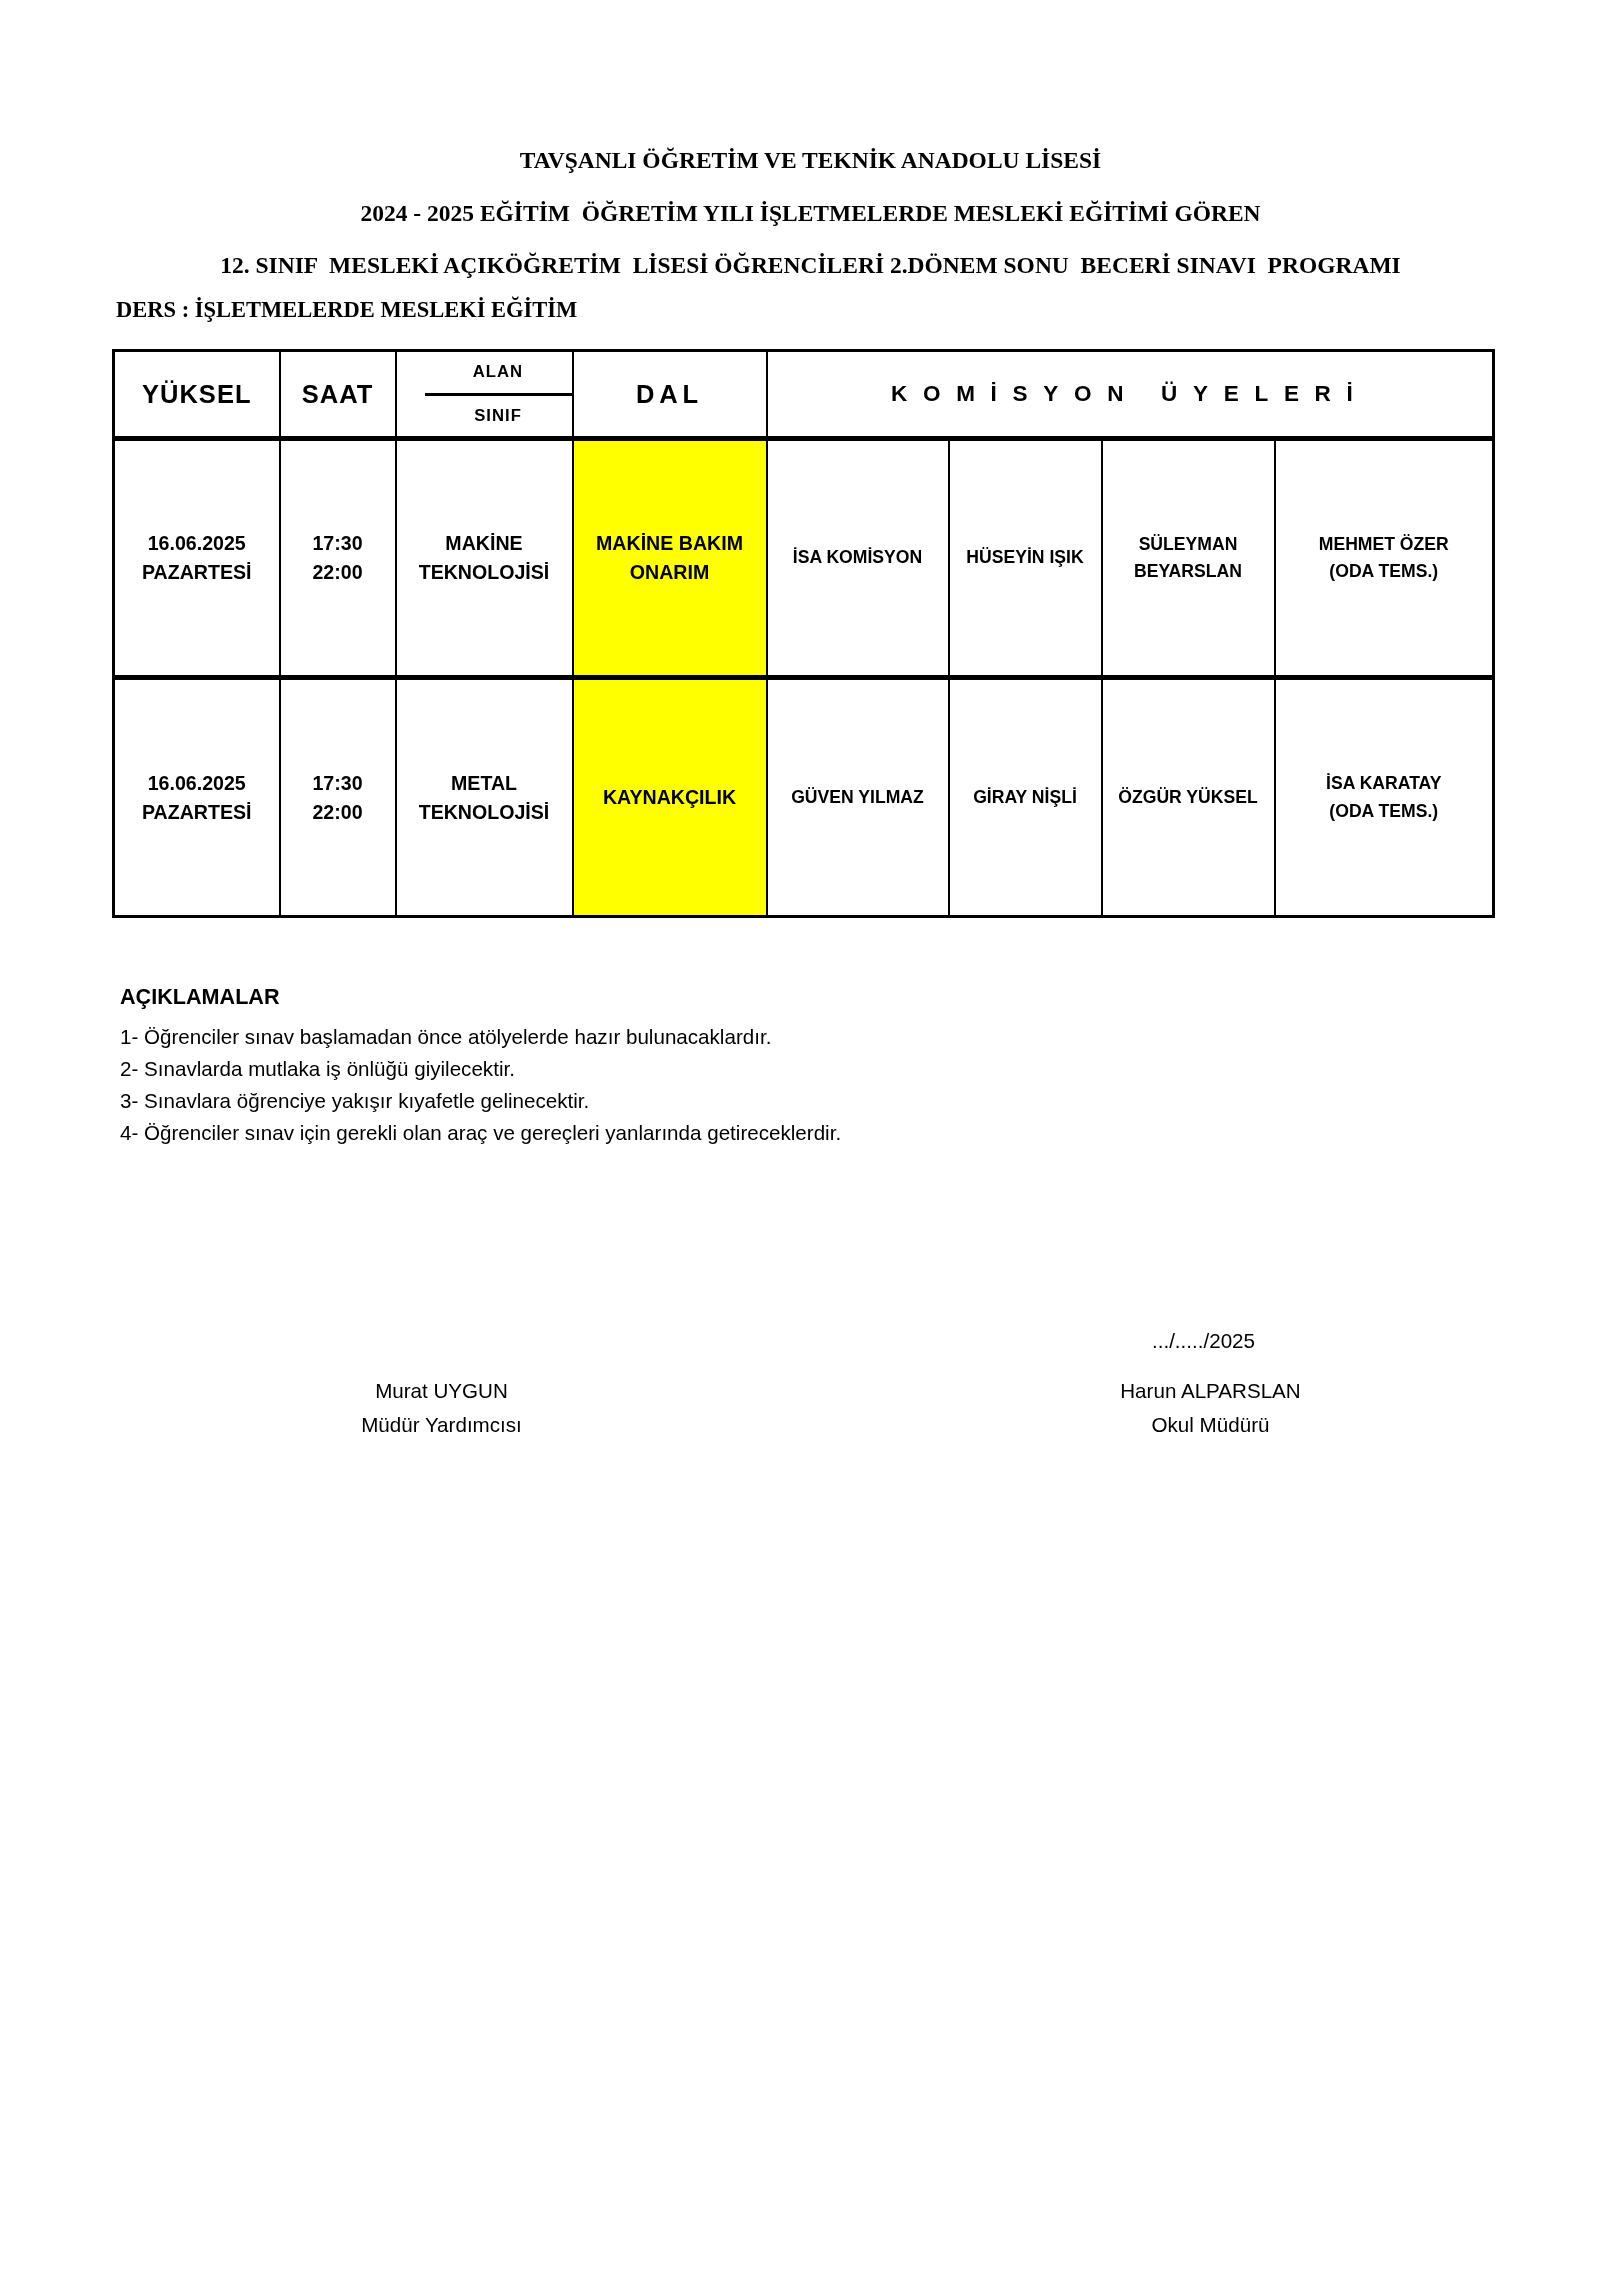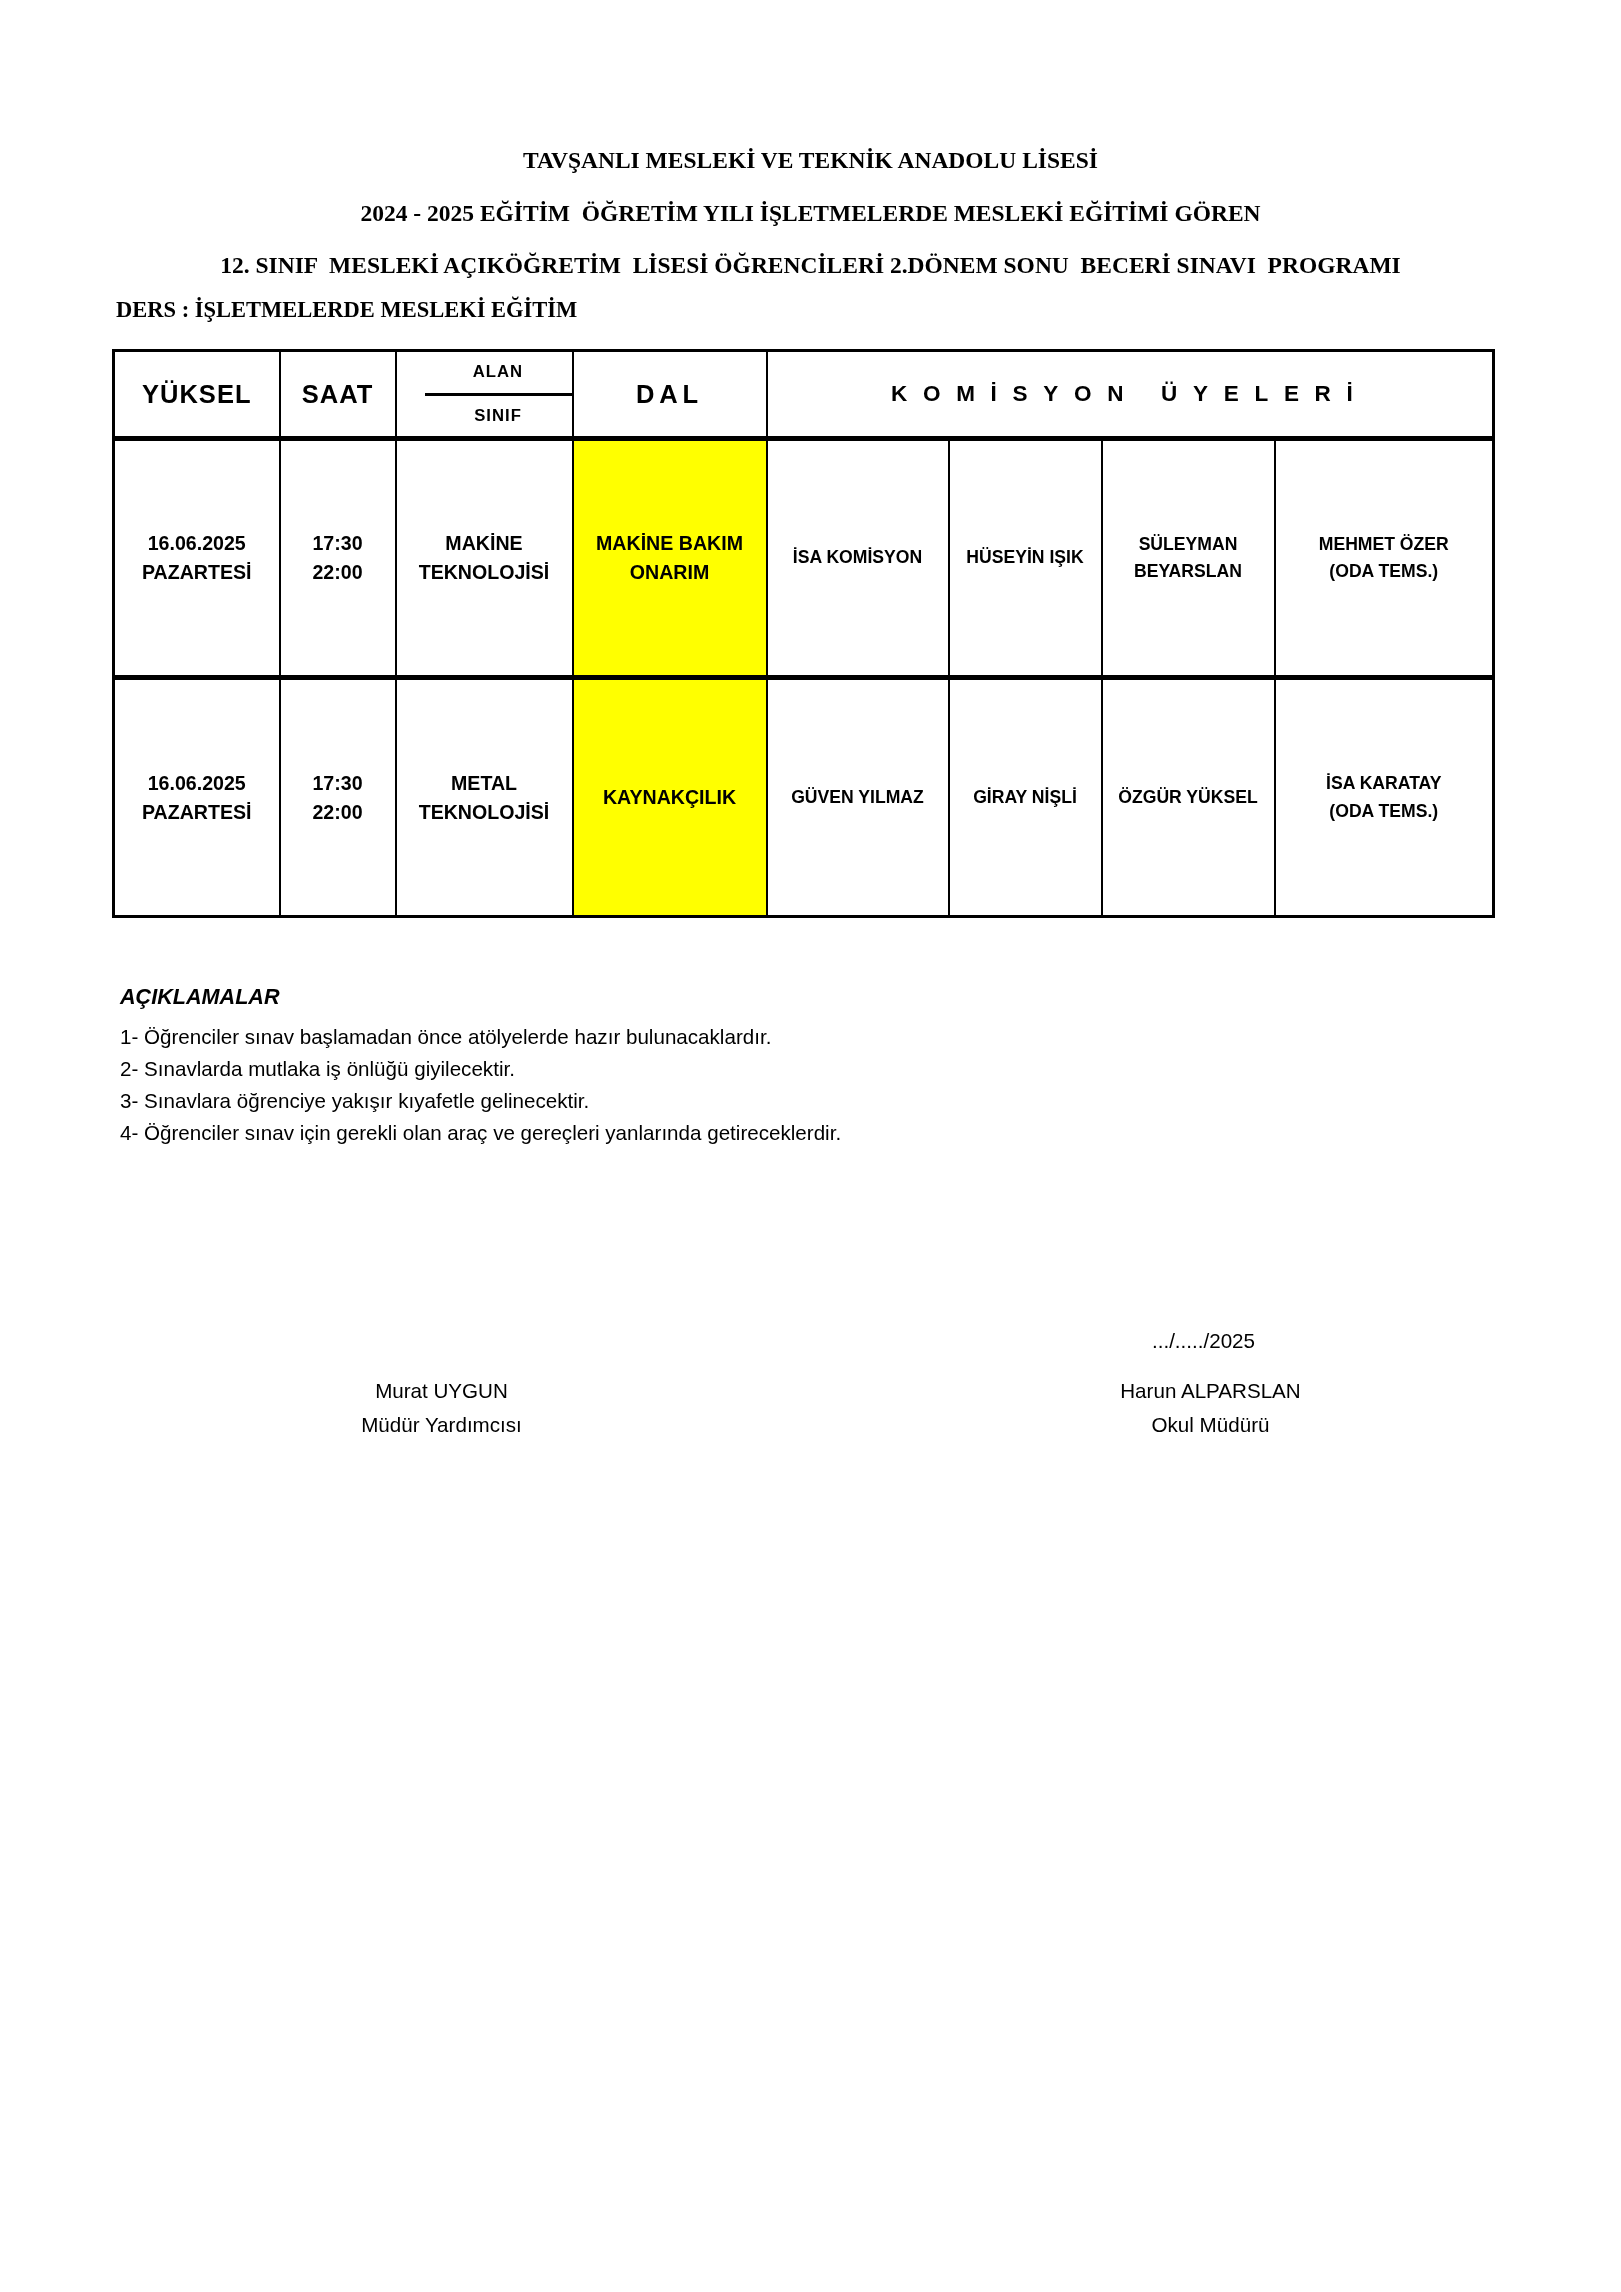--- a/index.html
+++ b/index.html
@@ -71,39 +71,39 @@
   .alan-top { border-bottom: 3.9px solid #000; }
 
   .c-date { font-size: 19.6px; line-height: 29px; white-space: pre-line; }
   .c-time { font-size: 19.6px; line-height: 29px; white-space: pre-line; }
   .c-alan { font-size: 19.6px; line-height: 29px; white-space: pre-line; }
   .c-dal  { font-size: 19.6px; line-height: 29px; white-space: pre-line; }
   .c-mem  { font-size: 17.6px; line-height: 27.4px; white-space: pre-line; }
 
   
   .notes { position: absolute; top: 984px; left: 120px; }
-  .notes-title { font-weight: bold; font-size: 21.6px; margin: 0 0 10.8px 0; font-style: italic; }
+  .notes-title { font-weight: bold; font-size: 21.6px; margin: 0 0 10.8px 0; }
   .note-item   { font-size: 20.6px; line-height: 32px; margin: 0; }
 
   
   .sig-date {
     position: absolute; top: 1329px; left: 1027px; width: 353px;
     text-align: center; font-size: 20.6px;
   }
   .sig-block { position: absolute; top: 1374px; text-align: center; font-size: 20.6px; line-height: 34px; }
   .sig-left  { left: 265px;  width: 353px; }
   .sig-right { left: 1034px; width: 353px; }
 </style>
 </head>
 <body>
 
 <div class="page">
 
   <div class="titles">
-    <div class="title-line">TAVŞANLI MESLEKİ VE TEKNİK ANADOLU LİSESİ</div>
+    <div class="title-line">TAVŞANLI ÖĞRETİM VE TEKNİK ANADOLU LİSESİ</div>
     <div class="title-line">2024 - 2025 EĞİTİM  ÖĞRETİM YILI İŞLETMELERDE MESLEKİ EĞİTİMİ GÖREN</div>
     <div class="title-line">12. SINIF  MESLEKİ AÇIKÖĞRETİM  LİSESİ ÖĞRENCİLERİ 2.DÖNEM SONU  BECERİ SINAVI  PROGRAMI</div>
   </div>
   <div class="course-line">DERS : İŞLETMELERDE MESLEKİ EĞİTİM</div>
 
   <table class="schedule">
     <colgroup>
       <col style="width:166px">
         <col style="width:116px">
         <col style="width:177px">

